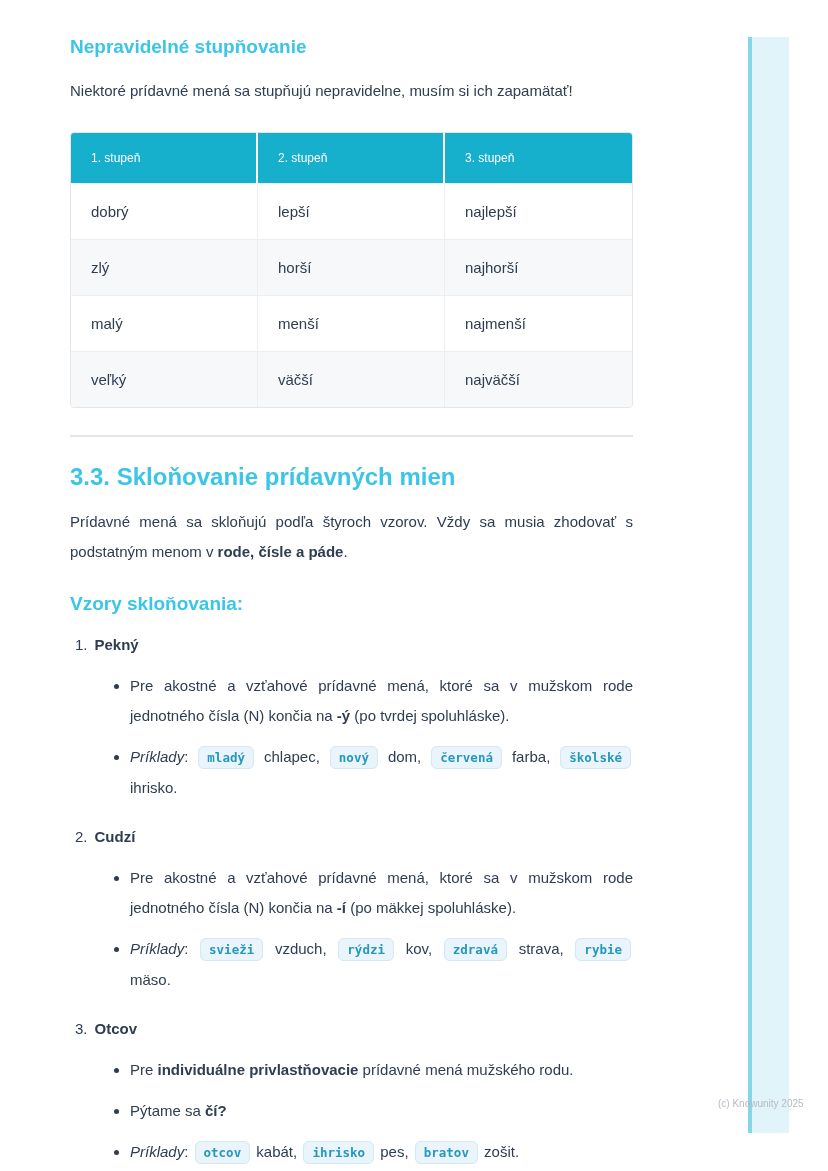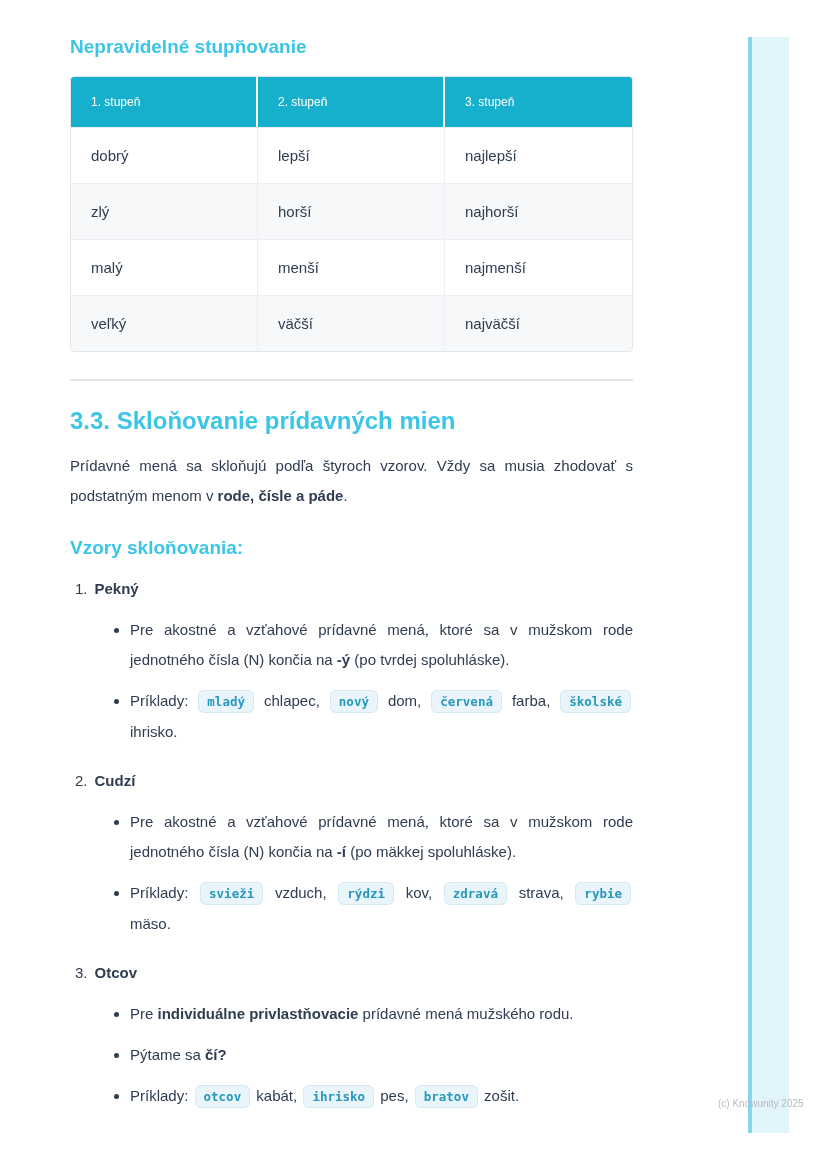--- a/index.html
+++ b/index.html
@@ -61,39 +61,40 @@
   .item-head{padding-left:5px;line-height:24px;}
   .item-num{font-weight:400;margin-right:7px;}
   .item-title{font-weight:700;}
   ul.bullet-list{
     list-style:disc;margin:14px 0 0;padding-left:60px;
   }
   li.bullet{
     margin-bottom:11px;text-align:justify;line-height:30px;
   }
   .seg.bold{font-weight:700;}
-  .seg.italic{}
+  .seg.italic{font-style:italic;}
   .seg.code{
     background:var(--badge-bg,#e9f5fa);
     border:1px solid var(--badge-border,#d3e9f3);
     color:var(--badge-text,#2697bd);
     font-family:"DejaVu Sans Mono",monospace;
     font-weight:700;font-size:12.5px;
     padding:3px 8px;border-radius:6px;margin:0 2px;white-space:nowrap;
   }
 </style>
 </head>
 <body>
 
 <div class="right-bar"></div>
 <div class="footer-note">(c) Knowunity 2025</div>
 
 <div class="content">
 
   <h3 class="h-cyan">Nepravidelné stupňovanie</h3>
+  <p class="body-text"><span class="seg text">Niektoré prídavné mená sa stupňujú nepravidelne, musím si ich zapamätať!</span></p>
 
   <table class="cmp">
     <thead>
       <tr>
           <th>1. stupeň</th>
           <th>2. stupeň</th>
           <th>3. stupeň</th>
         </tr>
     </thead>
     <tbody>

